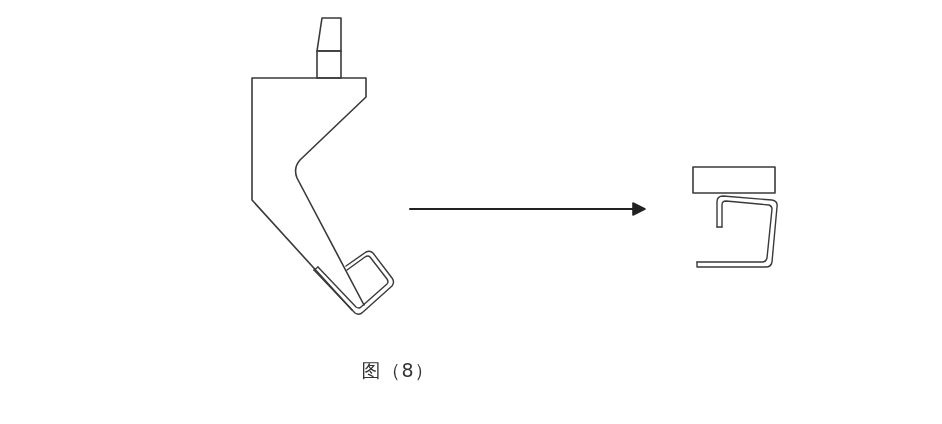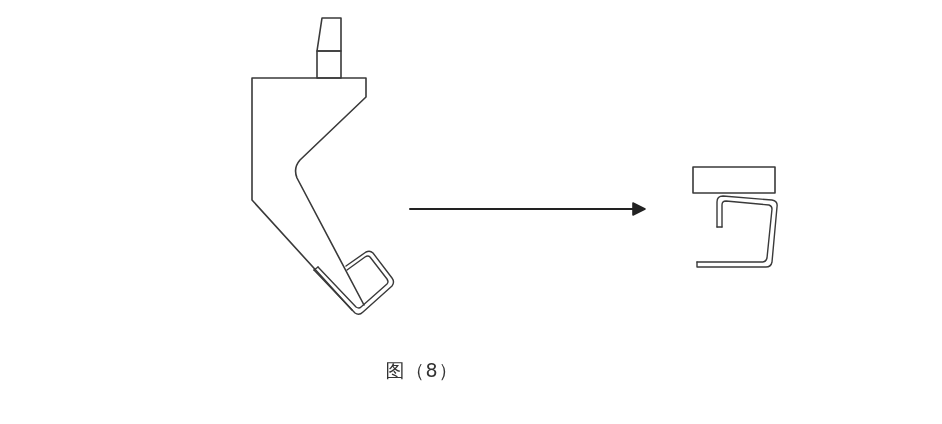--- a/index.html
+++ b/index.html
@@ -23,21 +23,20 @@
     }
     .caption {
       position: absolute;
       left: 0;
       top: 358px;
       width: 796px;
       text-align: center;
       font-size: 19px;
       color: #333333;
       letter-spacing: 1px;
-      margin-left: 24px;
     }
   </style>
 </head>
 <body>
 
 <svg class="canvas" width="942" height="424" viewBox="0 0 942 424" xmlns="http://www.w3.org/2000/svg">
   <g fill="none" stroke="#3a3a3a" stroke-width="1.6" stroke-linejoin="round" stroke-linecap="round">
 
     <g>
 

